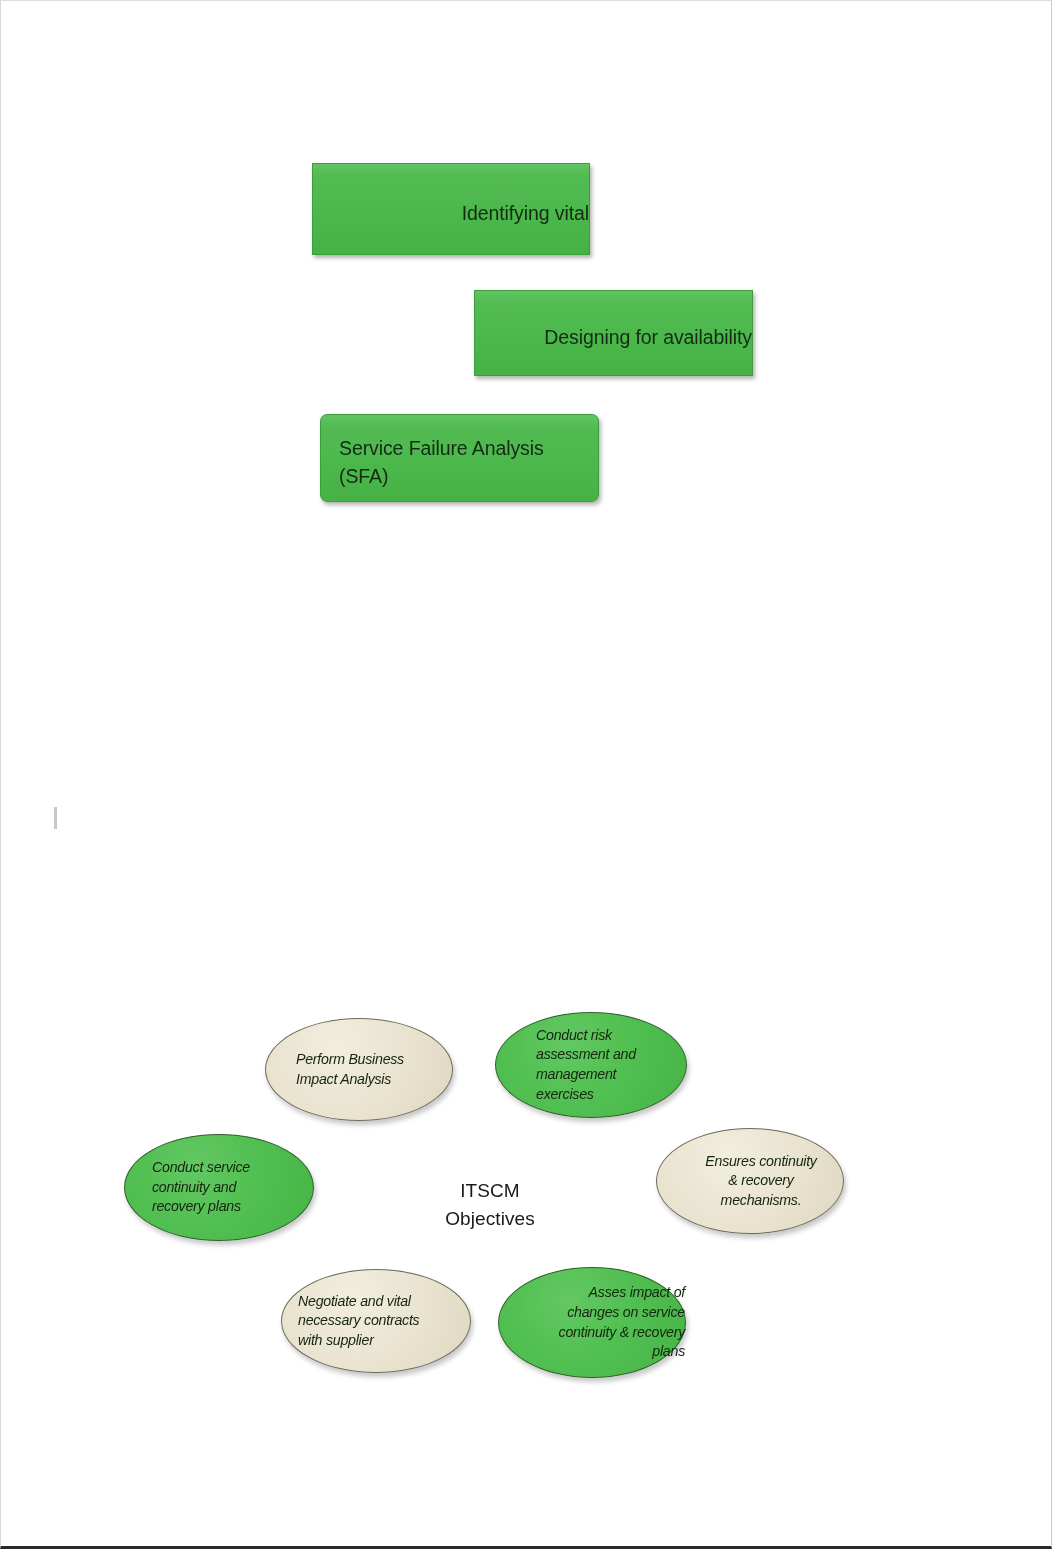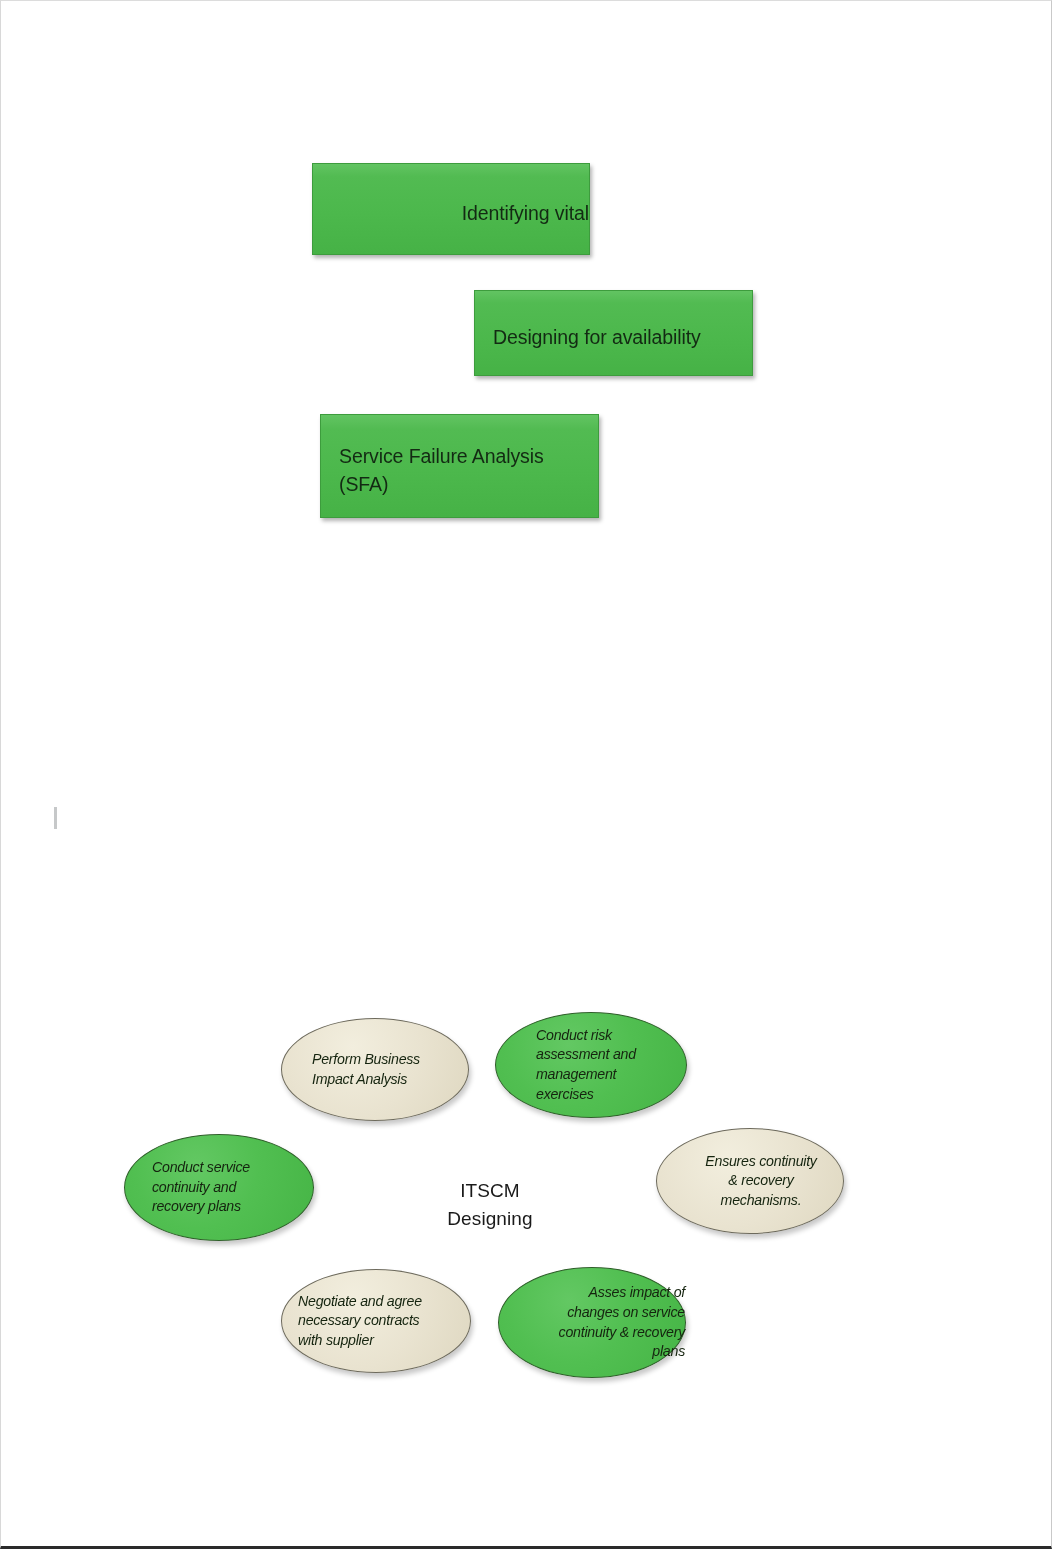--- a/index.html
+++ b/index.html
@@ -40,23 +40,23 @@
     letter-spacing: -0.1px;
     padding: 8px 0 0 18px;
     display: flex;
     flex-direction: column;
     justify-content: center;
   }
   .flow-box .line { display: block; white-space: nowrap; }
 
   #box-vbf        { left: 311px; top: 162px; width: 278px; height: 92px; text-align: right; }
   #box-avail      { left: 473px; top: 289px; width: 279px; height: 86px; }
-  #box-sfa        { left: 319px; top: 413px; width: 279px; height: 104px; }
+  #box-sfa        { left: 319px; top: 413px; width: 279px; height: 88px; border-radius: 7px; }
 
-  #box-avail { padding-top: 8px; }
+  #box-avail { padding-top: 8px; align-items: flex-end; }
 
   
   .caret {
     position: absolute;
     left: 53px;
     top: 806px;
     width: 3px;
     height: 22px;
     background: #c6c8c9;
   }
@@ -80,21 +80,21 @@
 
   .ellipse.green {
     background: radial-gradient(circle at 38% 30%, #63c863 0%, #51bf51 45%, #45b445 100%);
     border: 1px solid #2f5f2a;
   }
   .ellipse.beige {
     background: radial-gradient(circle at 38% 28%, #f2eede 0%, #e9e3d0 50%, #ded7c0 100%);
     border: 1px solid #6d6a5c;
   }
 
-  #el-bia        { left: 280px; top: 1017px; width: 188px; height: 103px; padding-left: 30px; }
+  #el-bia        { left: 264px; top: 1017px; width: 188px; height: 103px; padding-left: 30px; }
   #el-risk       { left: 494px; top: 1011px; width: 192px; height: 106px; padding-left: 40px; }
   #el-maintain   { left: 123px; top: 1133px; width: 190px; height: 107px; padding-left: 27px; }
   #el-ensures    { left: 655px; top: 1127px; width: 188px; height: 106px; padding-left: 22px; align-items: center; }
   #el-negotiate  { left: 280px; top: 1268px; width: 190px; height: 104px; padding-left: 16px; }
   #el-asses      { left: 497px; top: 1266px; width: 188px; height: 111px; padding-left: 22px; align-items: flex-end; }
 
   
   #itscm-center {
     position: absolute;
     left: 404px;
@@ -147,30 +147,30 @@
     <span class="line">recovery plans</span>
   </div>
 
   <div class="ellipse beige" id="el-ensures">
     <span class="line">Ensures continuity</span>
     <span class="line">&amp; recovery</span>
     <span class="line">mechanisms.</span>
   </div>
 
   <div class="ellipse beige" id="el-negotiate">
-    <span class="line">Negotiate and agree</span>
+    <span class="line">Negotiate and vital</span>
     <span class="line">necessary contracts</span>
     <span class="line">with supplier</span>
   </div>
 
   <div class="ellipse green" id="el-asses">
     <span class="line">Asses impact of</span>
     <span class="line">changes on service</span>
     <span class="line">continuity &amp; recovery</span>
     <span class="line"> plans</span>
   </div>
 
   <div id="itscm-center">
     <span class="line">ITSCM</span>
-    <span class="line">Designing</span>
+    <span class="line">Objectives</span>
   </div>
 
 </div>
 
 </body></html>

